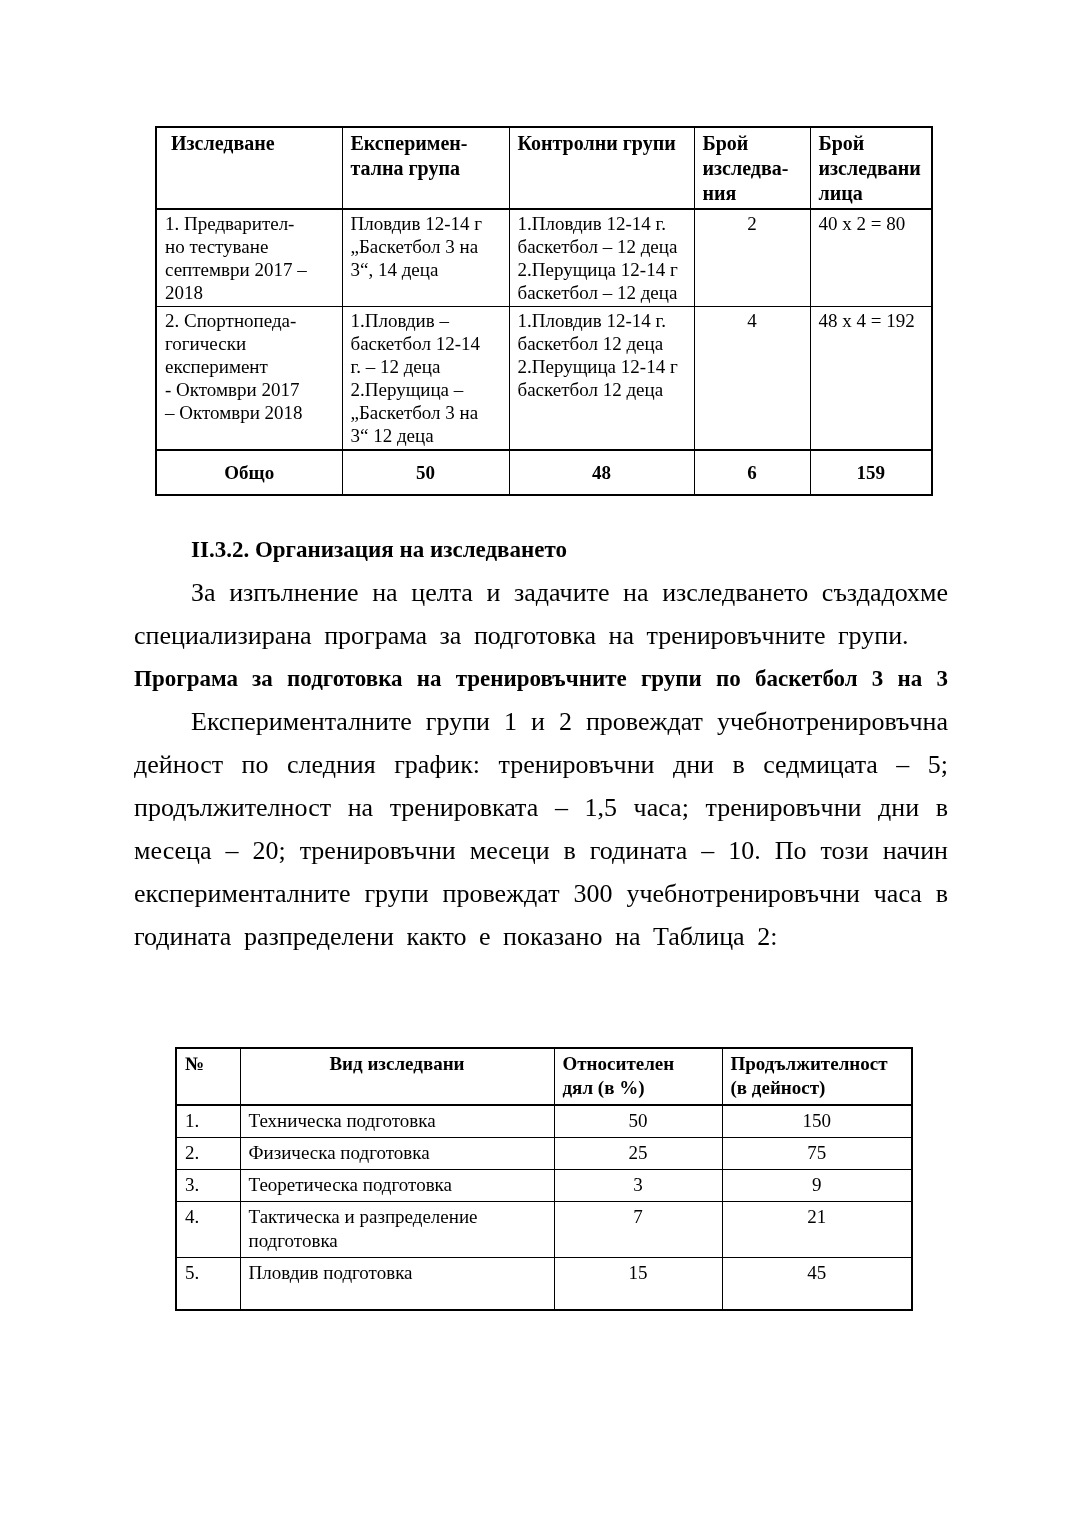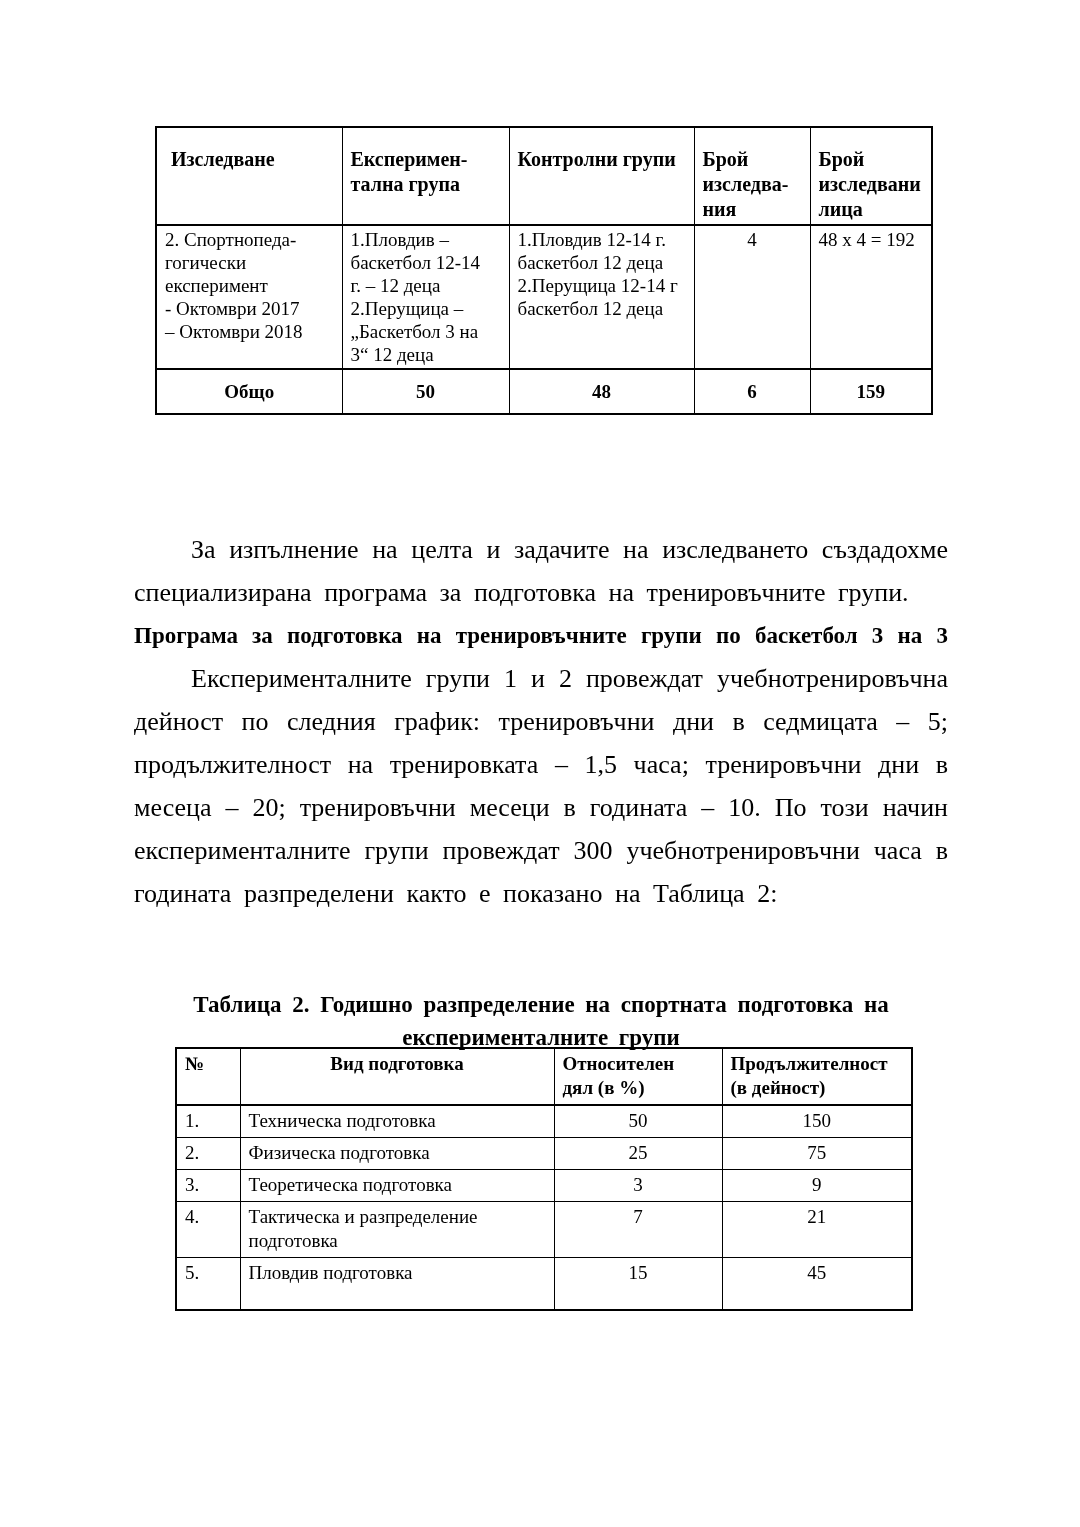--- a/index.html
+++ b/index.html
@@ -30,21 +30,21 @@
     padding: 2px 6px 2px 8px;
     text-align: left;
     white-space: pre-line;
     overflow: hidden;
   }
   .t1 thead th {
     font-weight: bold;
     line-height: 25px;
     font-size: 20px;
     border-bottom: 2px solid #000;
-    padding-top: 19px;
+    padding-top: 3px;
   }
   .t1 thead th.first { padding-left: 14px; }
   .t1 td.count { text-align: center; padding-left: 2px; padding-right: 2px; }
   .t1 tr.total td {
     border-top: 2.5px solid #000;
     text-align: center;
     font-weight: bold;
     padding: 10px 20px;
     white-space: normal;
   }
@@ -145,20 +145,35 @@
         <th>Контролни групи</th>
         <th>Брой
 изследва-
 ния</th>
         <th>Брой
 изследвани
 лица</th>
       </tr>
     </thead>
     <tbody>
+      <tr>
+        <td>1. Предварител-
+но тестуване
+септември 2017 –
+2018</td>
+        <td>Пловдив 12-14 г
+„Баскетбол 3 на
+3“, 14 деца</td>
+        <td>1.Пловдив 12-14 г.
+баскетбол – 12 деца
+2.Перущица 12-14 г
+баскетбол – 12 деца</td>
+        <td class="count">2</td>
+        <td>40 x 2 = 80</td>
+      </tr>
       <tr>
         <td>2. Спортнопеда-
 гогически
 експеримент
 - Октомври 2017
 – Октомври 2018</td>
         <td>1.Пловдив –
 баскетбол 12-14
 г. – 12 деца
 2.Перущица –
@@ -175,38 +190,38 @@
         <td>Общо</td>
         <td>50</td>
         <td>48</td>
         <td>6</td>
         <td>159</td>
       </tr>
     </tbody>
   </table>
 
   <div class="textblock">
+    <h2 class="section-heading">II.3.2. Организация на изследването</h2>
     <p class="para">За изпълнение на целта и задачите на изследването създадохме специализирана програма за подготовка на тренировъчните групи.</p>
     <h3 class="program-heading">Програма за подготовка на тренировъчните групи по баскетбол 3 на 3</h3>
     <p class="para">Експерименталните групи 1 и 2 провеждат учебнотренировъчна дейност по следния график: тренировъчни дни в седмицата – 5; продължителност на тренировката – 1,5 часа; тренировъчни дни в месеца – 20; тренировъчни месеци в годината – 10. По този начин експерименталните групи провеждат 300 учебнотренировъчни часа в годината разпределени както е показано на Таблица 2:</p>
   </div>
 
-  <p class="t2caption">Таблица 2. Годишно разпределение на спортната подготовка на експерименталните групи</p>
 
   <table class="t2">
     <colgroup>
       <col style="width:64px">
         <col style="width:314px">
         <col style="width:168px">
         <col style="width:190px">
     </colgroup>
     <thead>
       <tr>
         <th>№</th>
-        <th class="center">Вид подготовка</th>
+        <th class="center">Вид изследвани</th>
         <th>Относителен
 дял (в %)</th>
         <th>Продължителност
 (в дейност)</th>
       </tr>
     </thead>
     <tbody>
       <tr>
         <td>1.</td>
         <td>Техническа подготовка</td>

